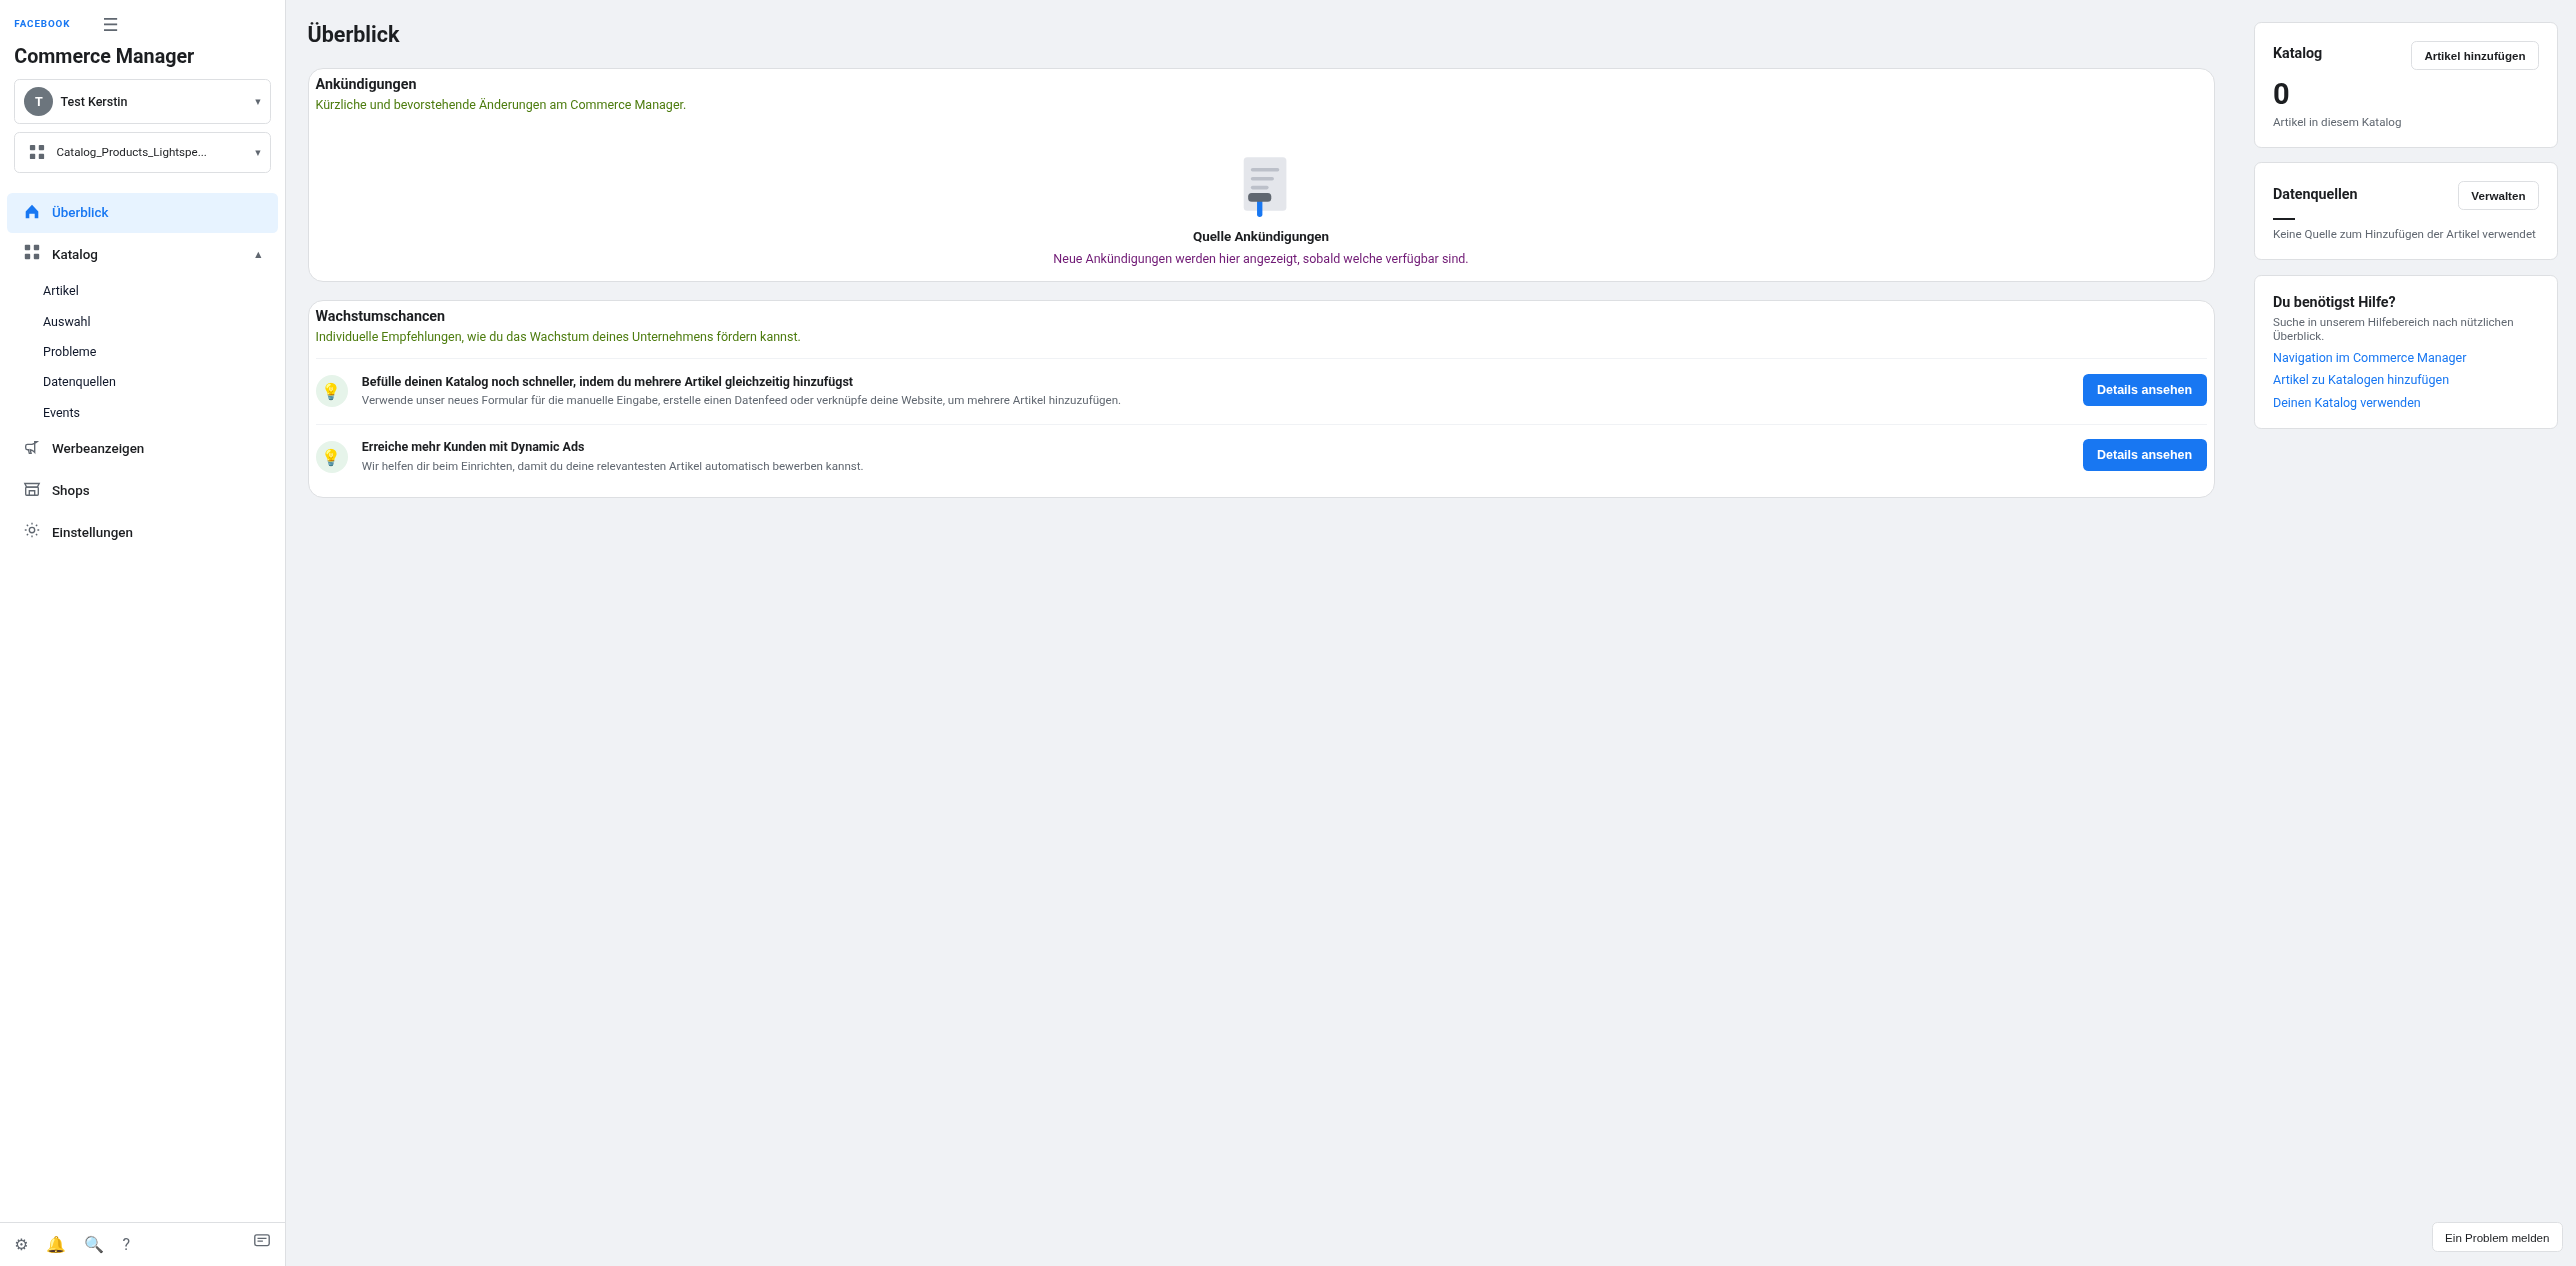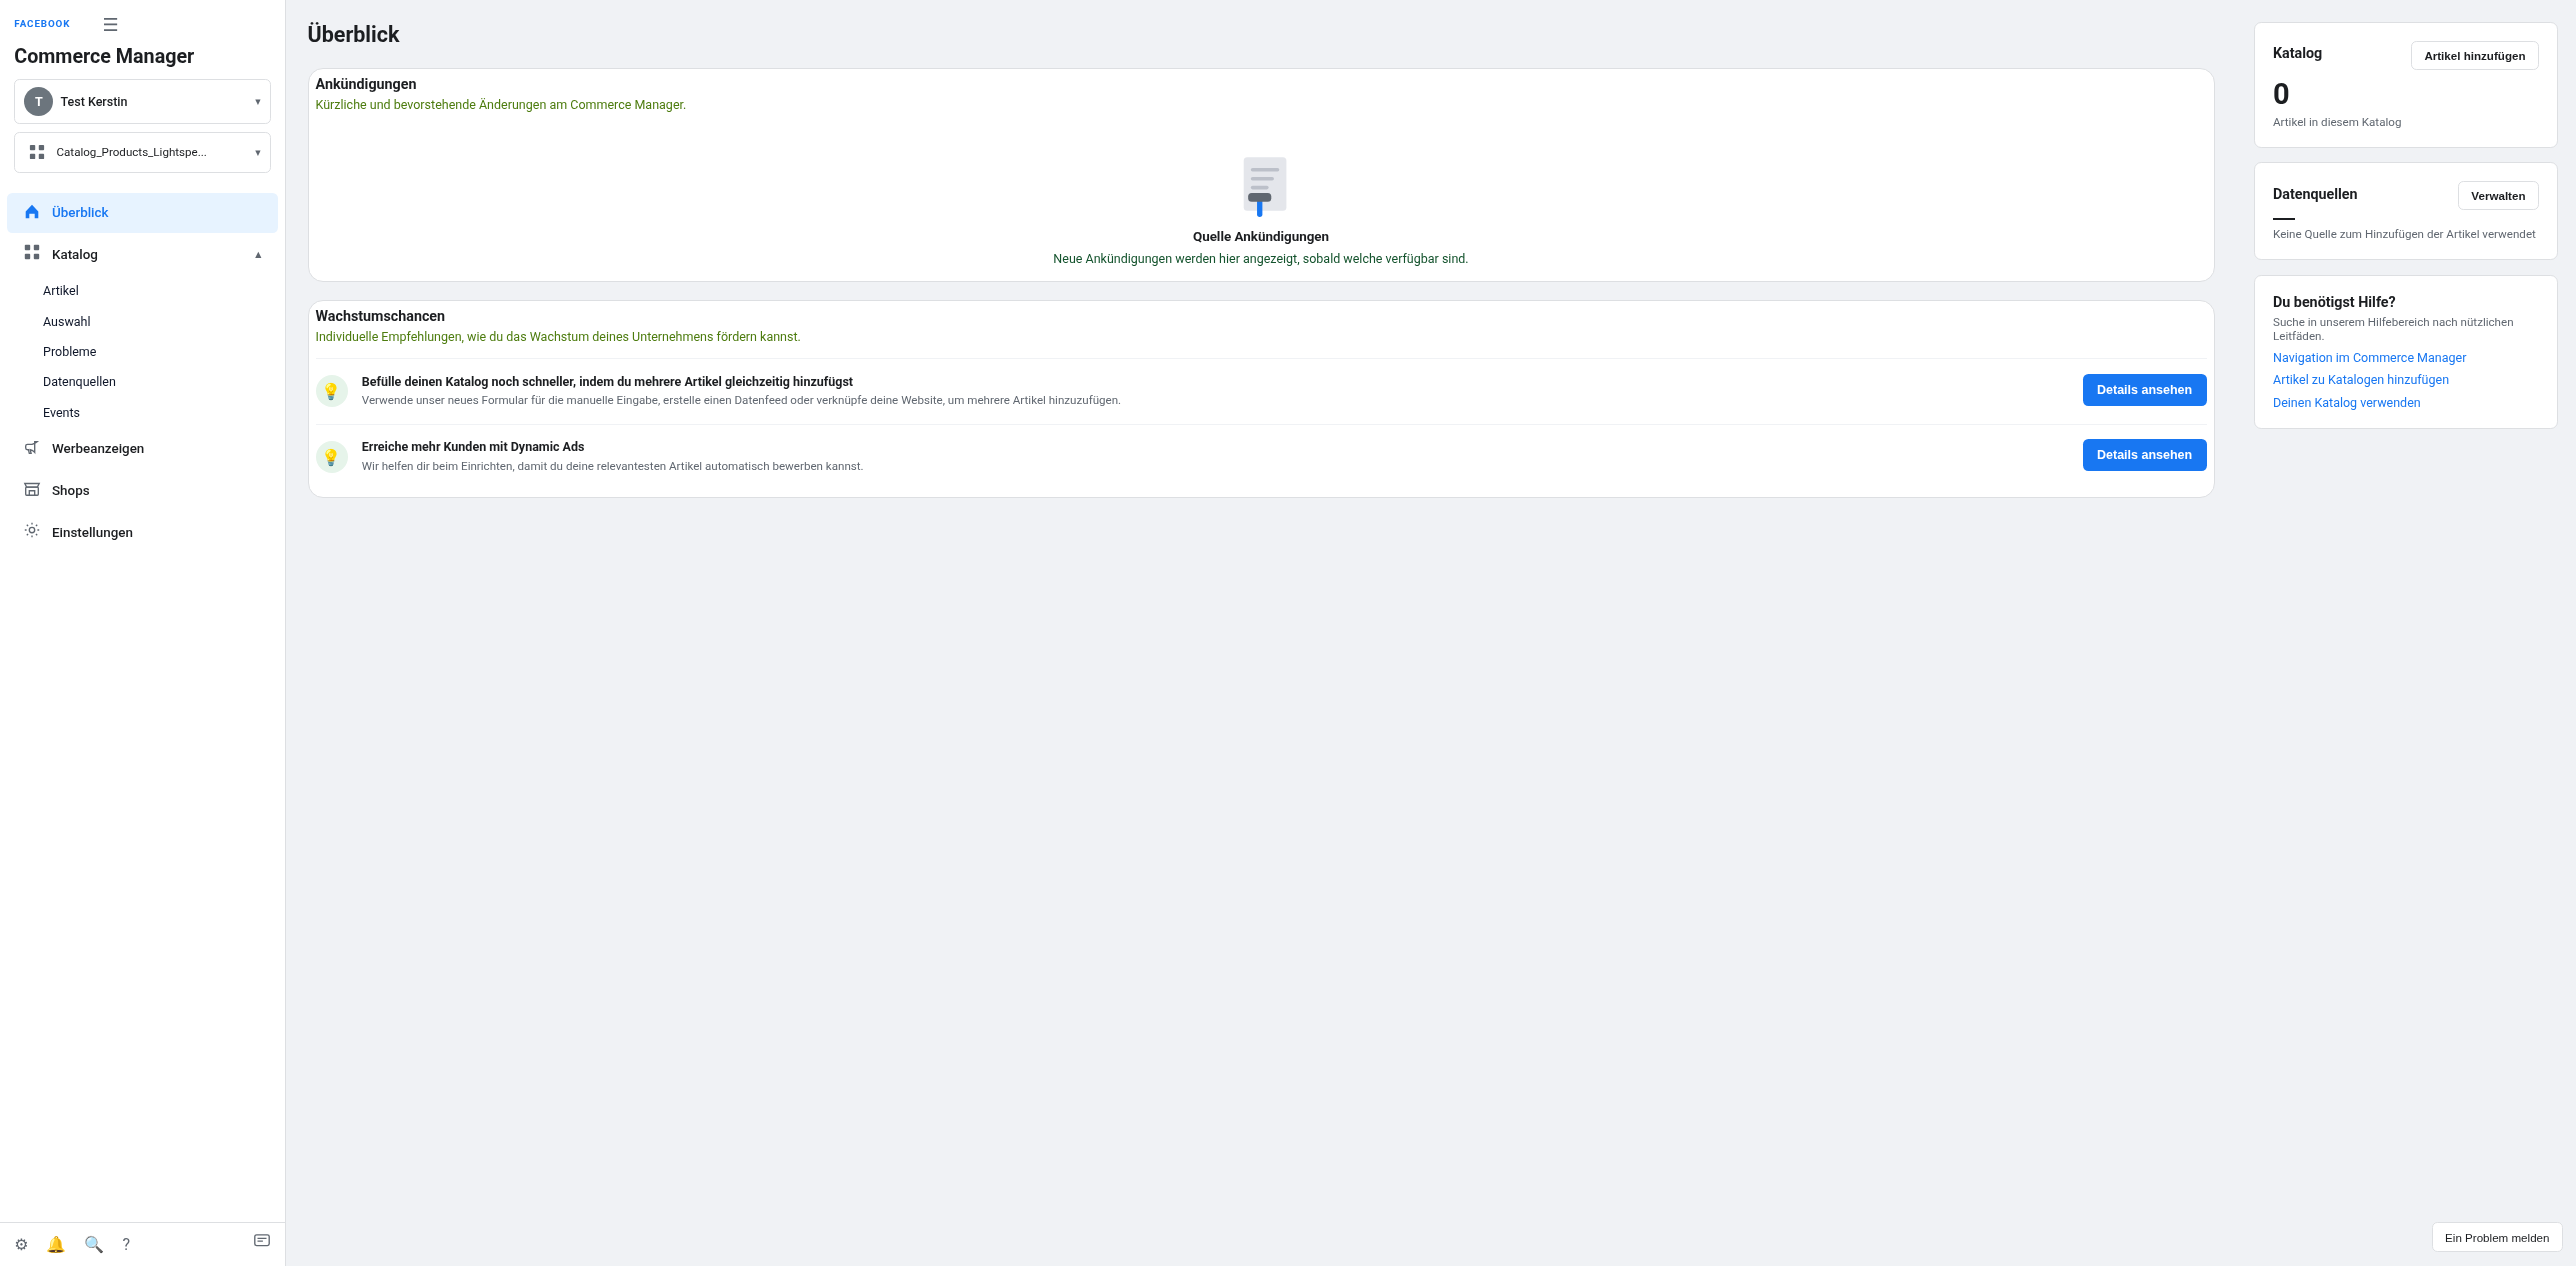--- a/index.html
+++ b/index.html
@@ -198,21 +198,21 @@
       padding: 21.5px 0 7.2px 0;
     }
     .announcement-title {
       font-size: 13.4px;
       font-weight: 700;
       color: #1c1e21;
       margin-bottom: 7.2px;
     }
     .announcement-desc {
       font-size: 12.5px;
-      color: #14532d;
+      color: #701a75;
       text-align: center;
     }
 
     
     .growth-item {
       display: flex;
       align-items: flex-start;
       gap: 14.3px;
       padding: 14.3px 0;
       border-top: 0.9px solid #f0f2f5;
@@ -523,21 +523,21 @@
     <div class="right-card-row">
       <span class="right-card-title">Datenquellen</span>
       <button class="btn-secondary">Verwalten</button>
     </div>
     <div class="dash-line"></div>
     <div class="right-card-desc">Keine Quelle zum Hinzufügen der Artikel verwendet</div>
   </div>
 
   <div class="right-card">
     <div class="right-card-title">Du benötigst Hilfe?</div>
-    <div class="right-card-desc" style="margin-top:5.4px;">Suche in unserem Hilfebereich nach nützlichen Leitfäden.</div>
+    <div class="right-card-desc" style="margin-top:5.4px;">Suche in unserem Hilfebereich nach nützlichen Überblick.</div>
     <a class="help-link">Navigation im Commerce Manager</a>
     <a class="help-link">Artikel zu Katalogen hinzufügen</a>
     <a class="help-link">Deinen Katalog verwenden</a>
   </div>
 </div>
 
 <button class="report-btn">Ein Problem melden</button>
 
 
 </body></html>

